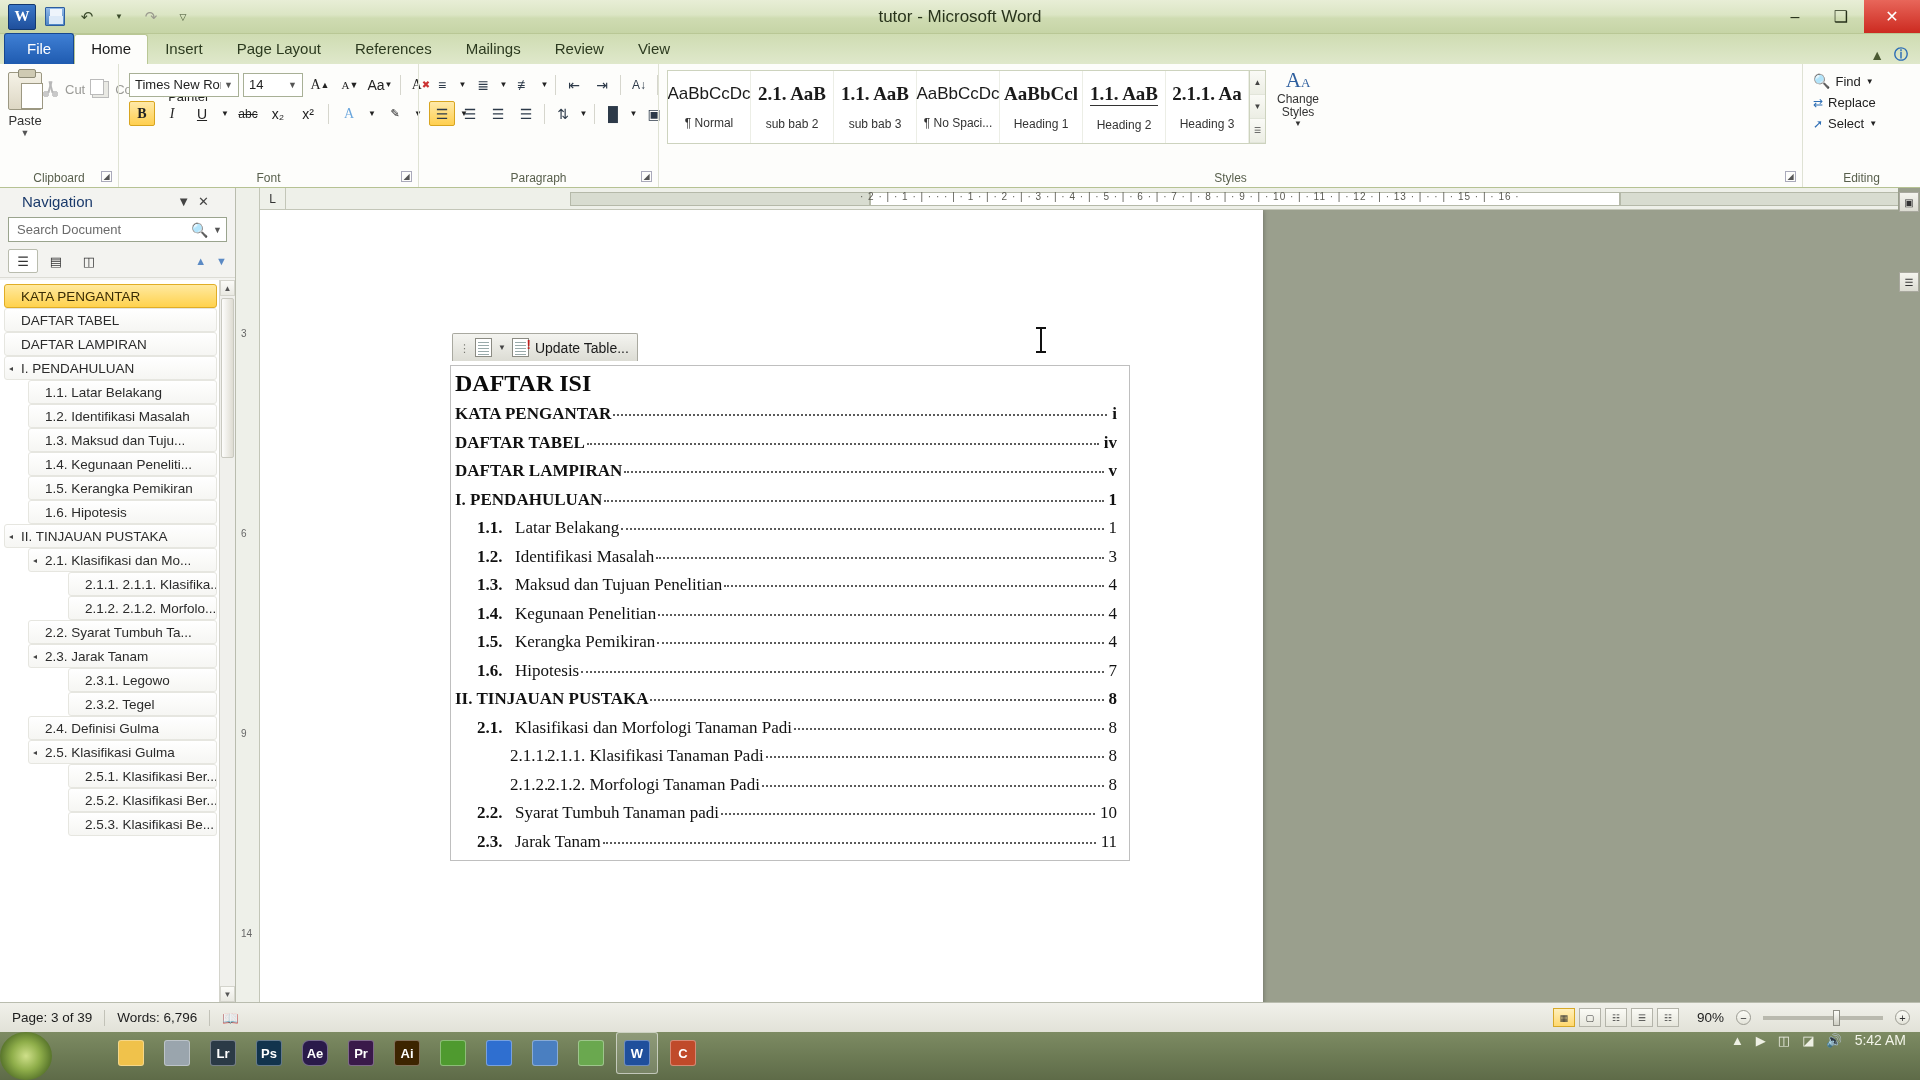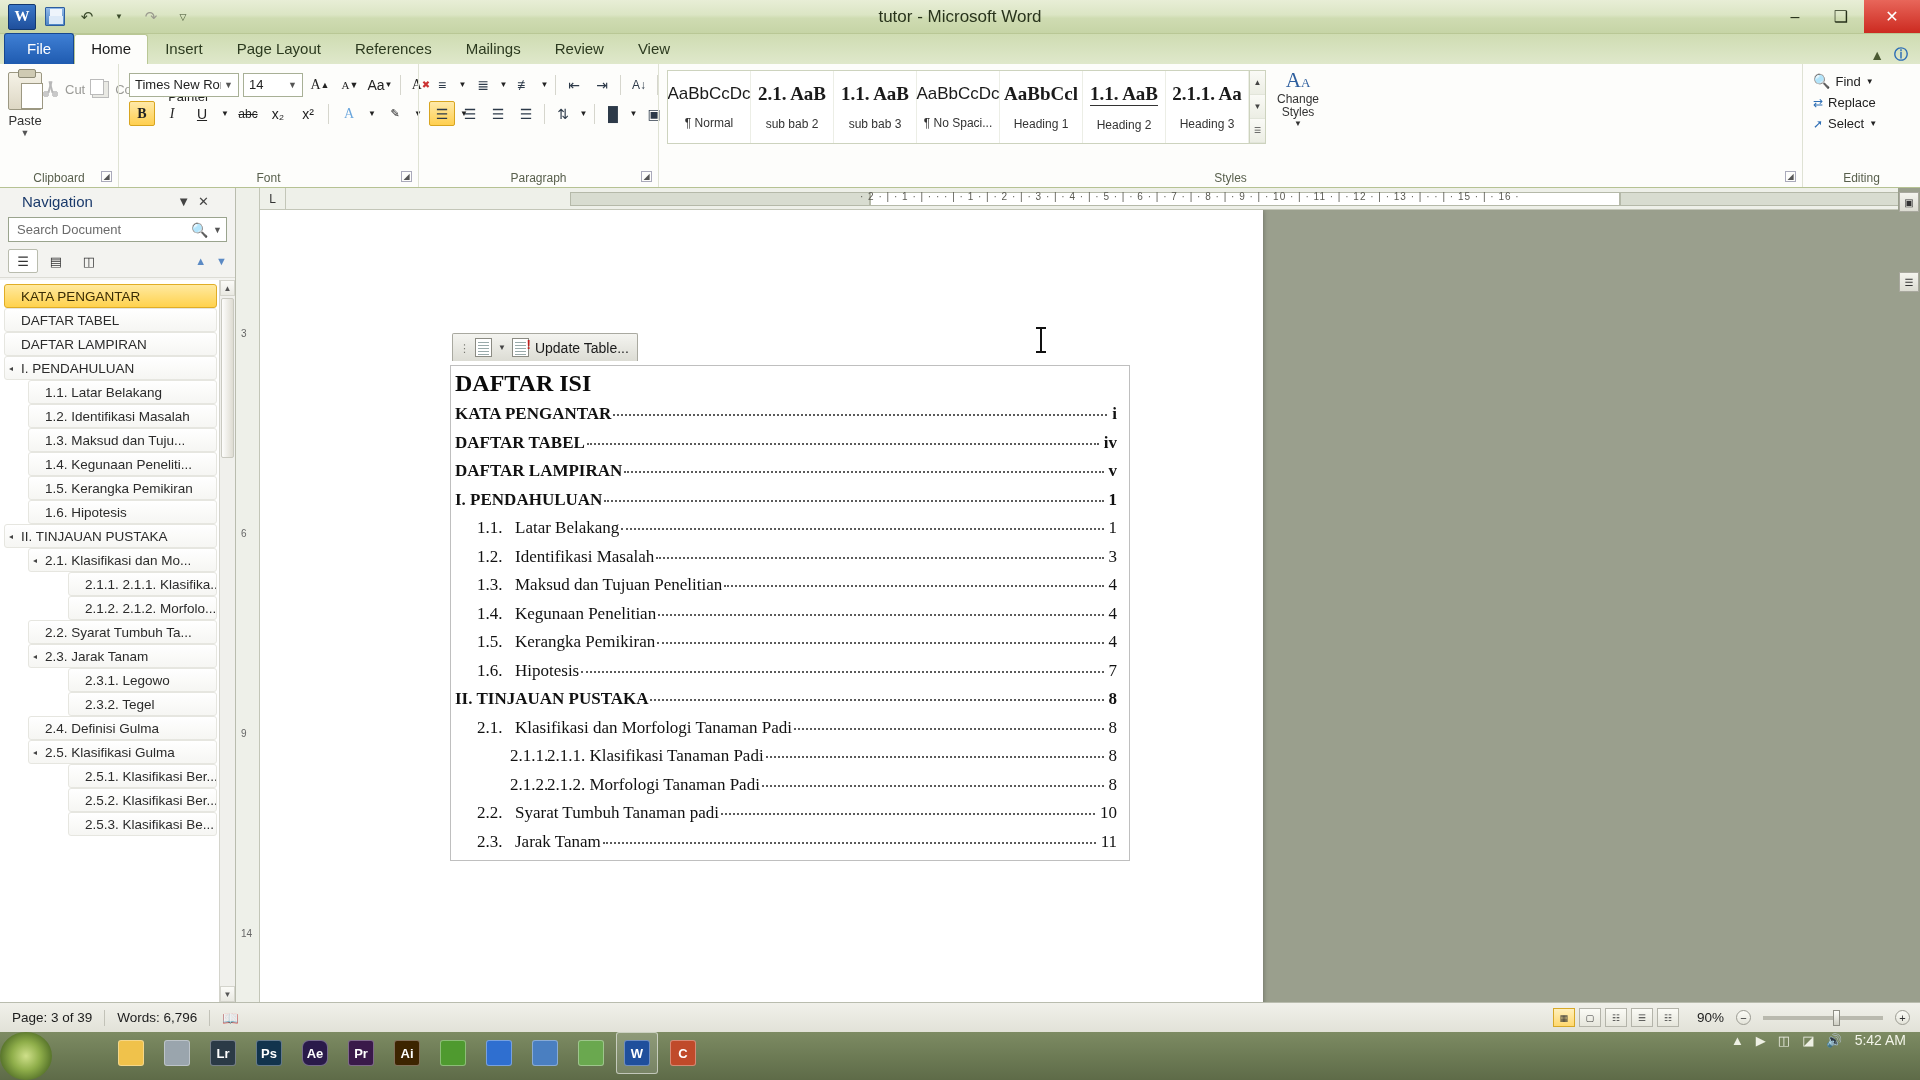--- a/index.html
+++ b/index.html
@@ -234,21 +234,21 @@
   .toc-line {
     display:flex; align-items:baseline; font-family:"Liberation Serif", serif;
     font-size:17px; color:#111; line-height: 28.5px; white-space:nowrap;
   }
   .toc-line.b { font-weight:bold; }
   .toc-num { flex:0 0 auto; }
   .toc-label { flex:0 0 auto; }
   .toc-dots { flex:1 1 auto; overflow:hidden; margin:0 2px; position:relative; top:-3px;
     border-bottom: 2px dotted #5a5a5a; }
   .toc-page { flex:0 0 auto; padding-left:3px; }
-  .ind1 .toc-num { width:60px; padding-left:22px; }
+  .ind1 .toc-num { width:60px; padding-left:22px;font-weight:bold; }
   .ind2 .toc-num { width:92px; padding-left:55px; }
   .caret-doc {
     position:absolute; left:780px; top:118px; width:2px; height:24px; background:#111;
   }
   .caret-doc:before{content:"";position:absolute;left:-4px;top:-1px;width:10px;height:2px;background:#111;}
   .caret-doc:after{content:"";position:absolute;left:-4px;bottom:-1px;width:10px;height:2px;background:#111;}
 
   .right-strip { position:absolute; right:0; top:0; bottom:0; width:22px; background:#9a9f8d; }
   .rs-btn { width:20px; height:20px; margin:4px 1px; background:linear-gradient(#f4f4ee,#dcdcd2); border:1px solid #a8a89e; font-size:10px; display:flex; align-items:center; justify-content:center; color:#333;}
 

